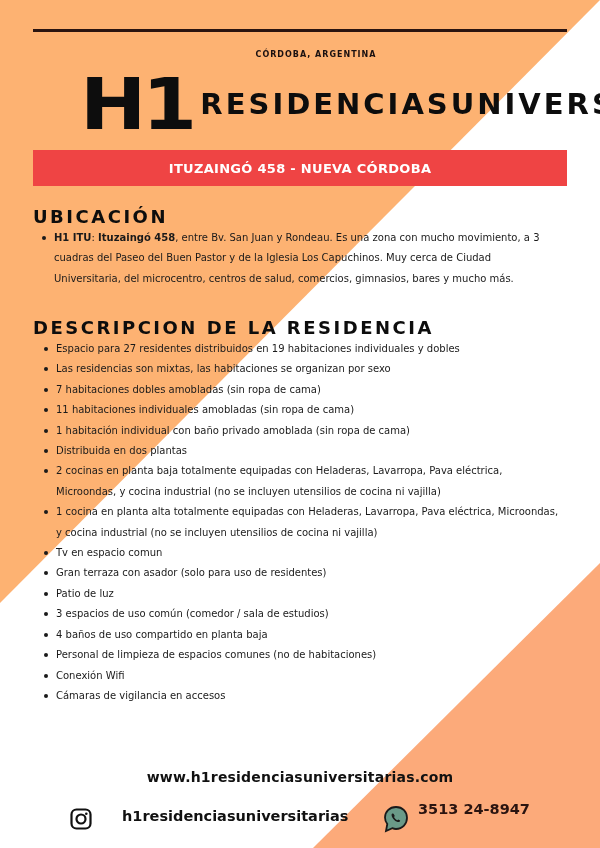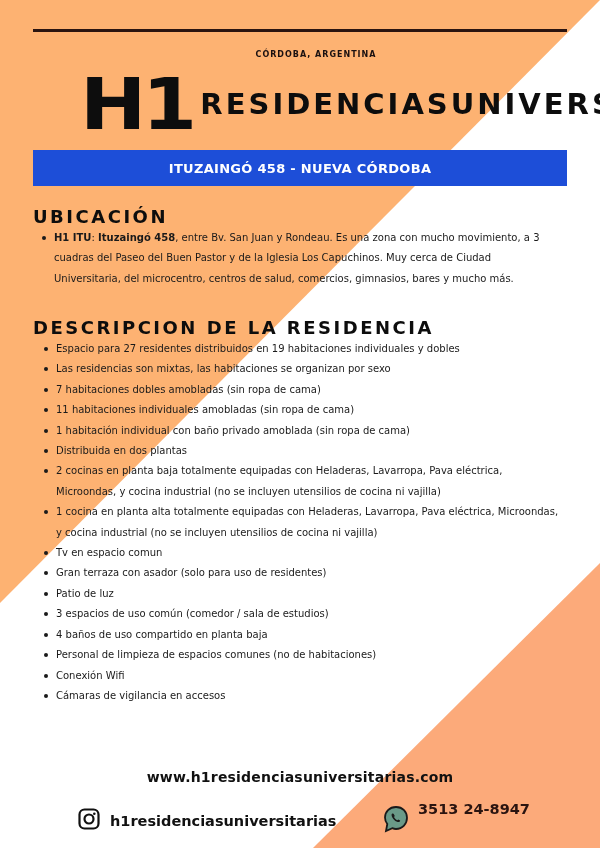--- a/index.html
+++ b/index.html
@@ -29,21 +29,21 @@
       transform: scaleX(1.1); transform-origin: left center;
       margin-right: 18px;
     }
     .brand-words { display: flex; flex-direction: row; }
     .brand-word {
       font-family: "DejaVu Sans", sans-serif; font-weight: bold;
       font-size: 29px; line-height: 34px; letter-spacing: 3px; color: #0d0d0d;
     }
     .address-bar {
       position: absolute; left: 33px; top: 150px; width: 534px; height: 36px;
-      background: #1d4ed8; color: #ffffff;
+      background: #ef4444; color: #ffffff;
       display: flex; align-items: center; justify-content: center;
       font-size: 13px; font-weight: bold; letter-spacing: 0.3px;
     }
 
     .section-title {
       position: absolute; left: 33px;
       font-family: "DejaVu Sans", sans-serif; font-weight: bold;
       font-size: 18px; letter-spacing: 2.5px; color: #0d0d0d;
     }
     .ubicacion-title { top: 206px; text-align: right; }
@@ -60,21 +60,21 @@
     }
     .ubicacion-list { left: 41px; top: 228px; width: 520px; }
     .descripcion-list { left: 43px; top: 339px; width: 520px; }
     .bold { font-weight: bold; }
 
     .website {
       position: absolute; left: 0; width: 600px; top: 769px; text-align: center;
       font-size: 14px; font-weight: bold; color: #111111; letter-spacing: 0.2px;
     }
     .instagram {
-      position: absolute; left: 78px; top: 808px; display: flex; align-items: center;
+      position: absolute; left: 70px; top: 808px; display: flex; align-items: flex-start; gap: 20px;
     }
     .instagram-handle {
       margin-left: 10px; font-size: 14.5px; font-weight: bold; color: #111111;
     }
     .whatsapp-icon { position: absolute; left: 383px; top: 805px; }
     .phones {
       position: absolute; left: 418px; top: 795px;
       font-size: 14.5px; font-weight: bold; color: #2a1410; line-height: 28px;
     }
   </style>

